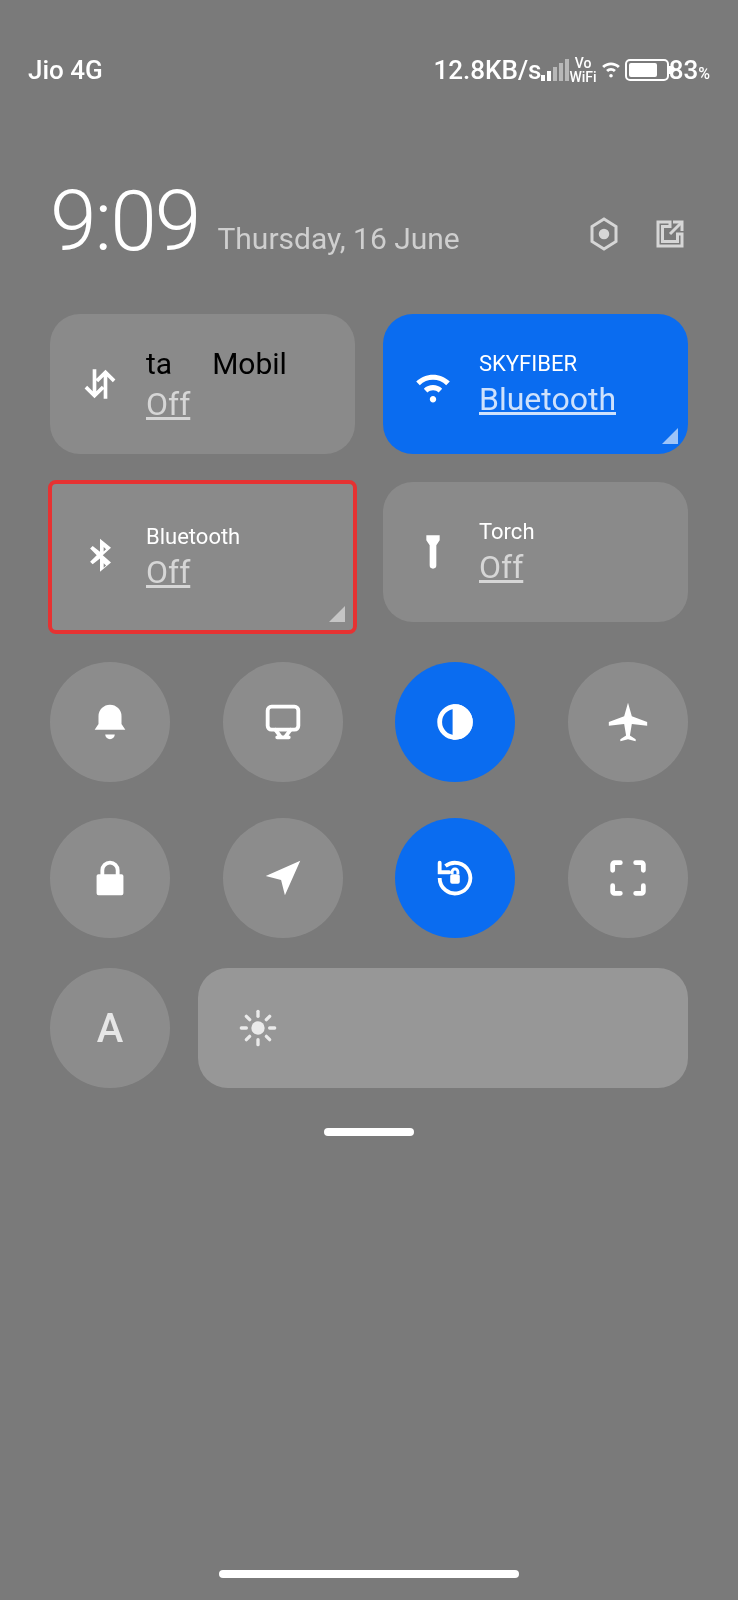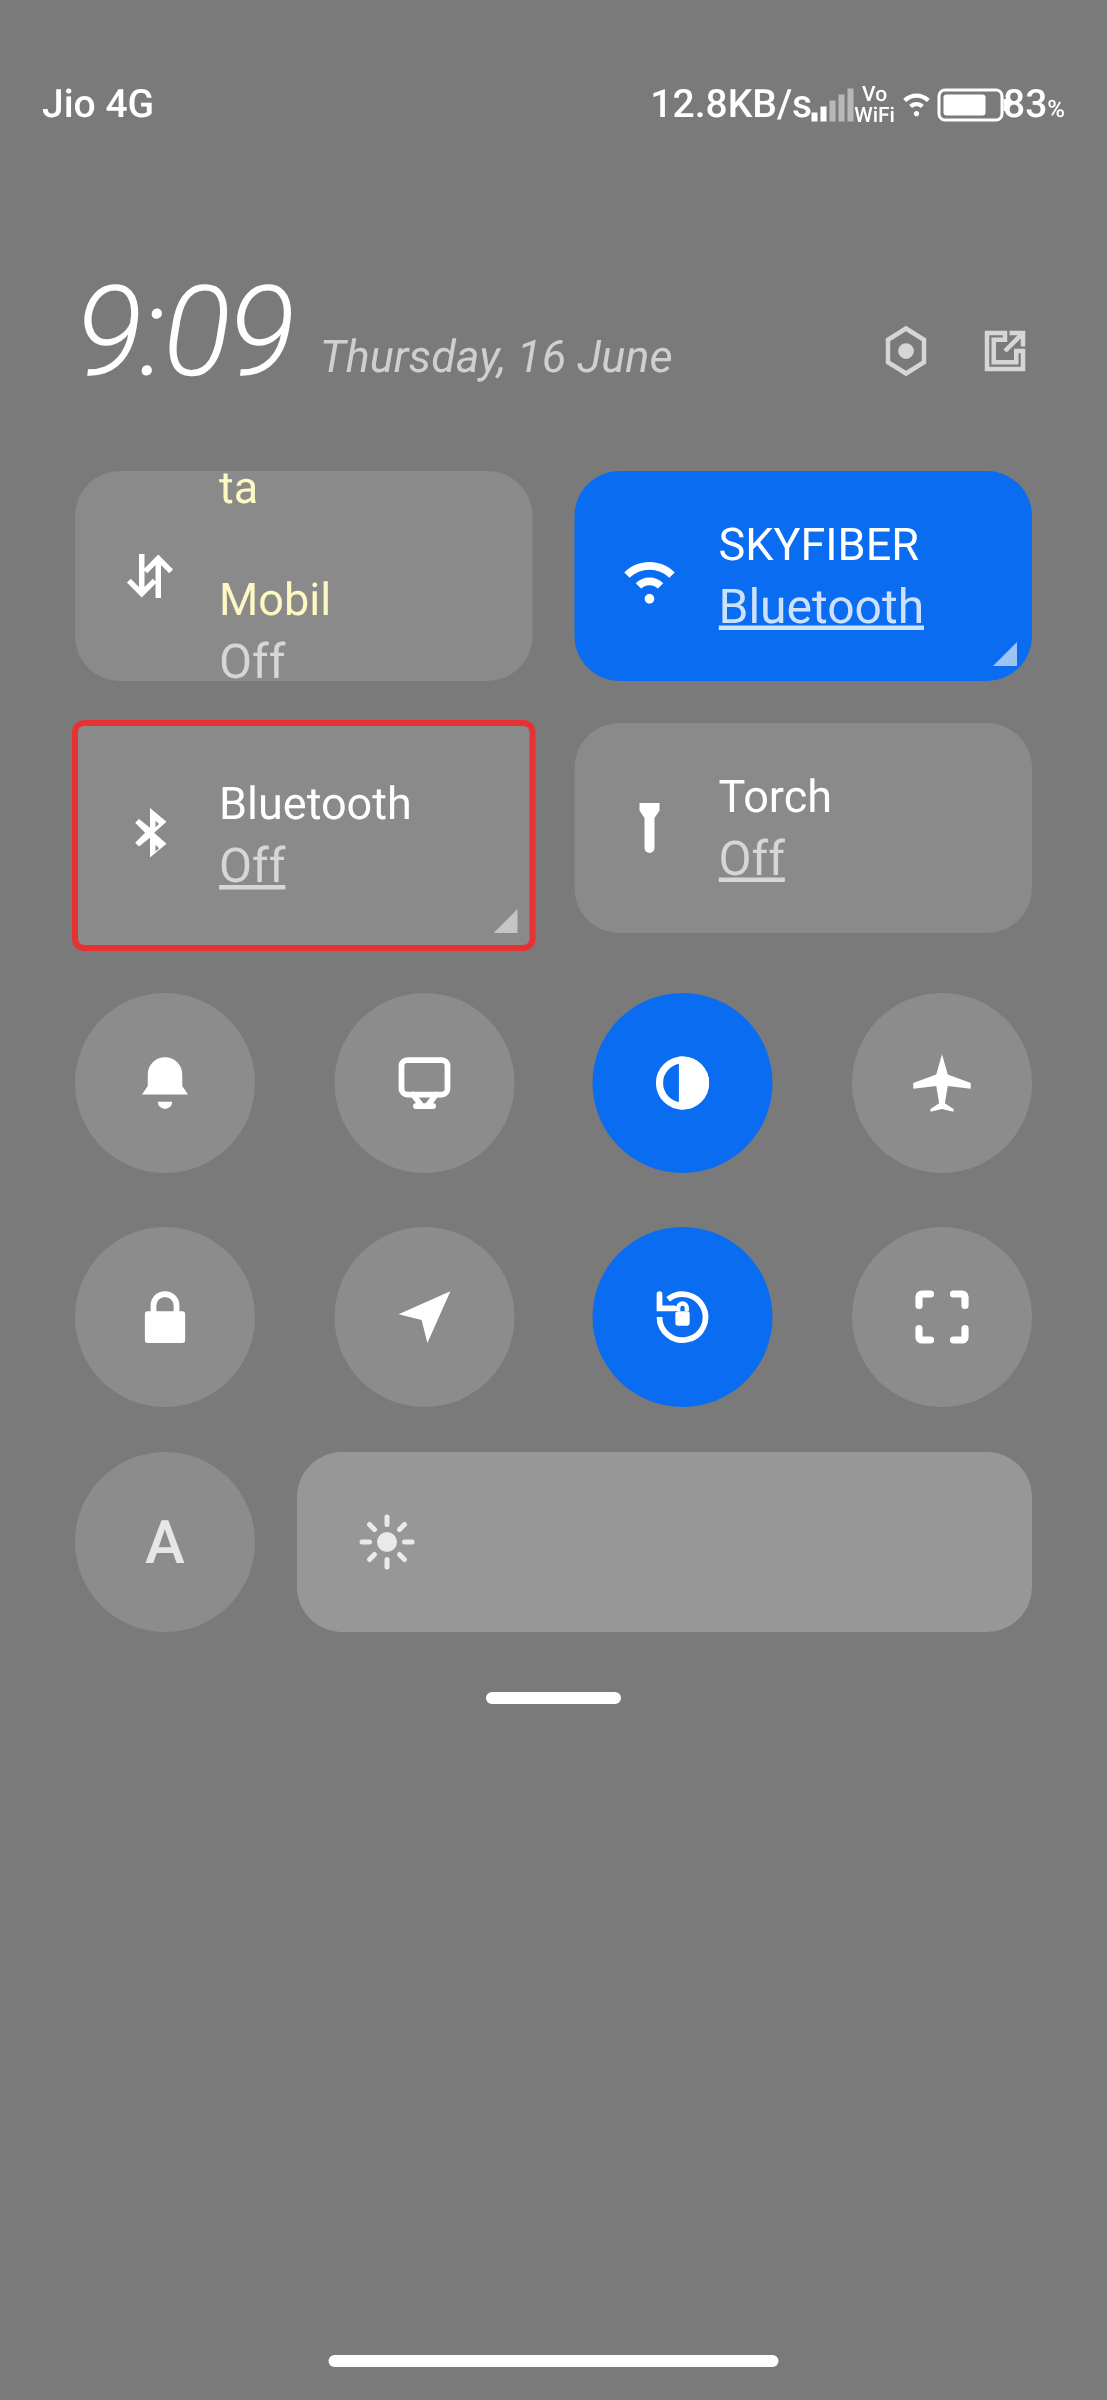--- a/index.html
+++ b/index.html
@@ -37,21 +37,21 @@
     position: relative; display:inline-block;
   }
   .battery::after{
     content:''; position:absolute; right:-6px; top:5px; width:4px; height:8px;
     background:#fff; border-radius:0 2px 2px 0;
   }
   .battery-fill{ position:absolute; left:2px; top:2px; bottom:2px; width:70%; background:#fff; border-radius:2px;}
 
   
   .header {
-    display:flex; align-items:flex-end; padding: 40px 50px 30px 50px; font-style: italic;
+    display:flex; align-items:flex-end; padding: 40px 50px 30px 50px;
   }
   .time { font-size: 84px; font-weight: 300; letter-spacing: -2px; line-height:1;}
   .date { font-size: 30px; color: #cfcfcf; margin-left: 18px; margin-bottom:8px;}
   .header-spacer { flex:1; }
   .header-icons { display:flex; gap: 30px; align-items:center; margin-bottom:8px;}
   .hex-icon, .edit-icon { width:36px; height:36px; color:#d6d6d6; }
 
   
   .tiles {
     padding: 20px 50px 0 50px;
@@ -60,32 +60,32 @@
   .tile-row { display:flex; gap:28px; }
   .tile {
     flex:1; height: 140px; border-radius: 30px;
     background: rgba(255,255,255,0.12);
     display:flex; align-items:center; padding: 0 26px;
     position:relative; overflow:hidden;
   }
   .tile.active { background:#0a6cf0; }
   .tile .tile-icon { width:48px; height:48px; flex-shrink:0; display:flex; align-items:center; justify-content:center; }
   .tile .tile-text { margin-left: 22px; overflow:hidden; }
-  .tile .tile-title { font-size: 30px; font-weight:400; white-space:nowrap;}
+  .tile .tile-title { font-size: 22px; font-weight:400; white-space:nowrap;}
   .tile .tile-sub { font-size: 32px; color: rgba(255,255,255,0.65); margin-top:4px;text-decoration:underline;}
   .tile.active .tile-sub { color: rgba(255,255,255,0.8);}
   .tile-corner {
     position:absolute; right:10px; bottom:10px; width:0;height:0;
     border-left:16px solid transparent; border-bottom:16px solid rgba(255,255,255,0.5);
   }
   .tile.active .tile-corner { border-bottom-color: rgba(255,255,255,0.6);}
   .tile.highlight { outline:4px solid #e63232; outline-offset:-2px; border-radius:6px; height:150px;}
 
   
-  .mobile-label { display:flex; gap:40px; font-size:30px; white-space:nowrap; color:#fef9c3;flex-direction:column; }
+  .mobile-label { display:flex; gap:40px; font-size:30px; white-space:nowrap; color:#000000; }
 
   
   .circles { padding: 30px 50px 0 50px; display:flex; flex-direction:column; gap:36px;}
   .circ-row { display:flex; justify-content:space-between; }
   .circ {
     width:120px; height:120px; border-radius:60px;
     background: rgba(255,255,255,0.14);
     display:flex; align-items:center; justify-content:center;
   }
   .circ.active { background:#0a6cf0; }

